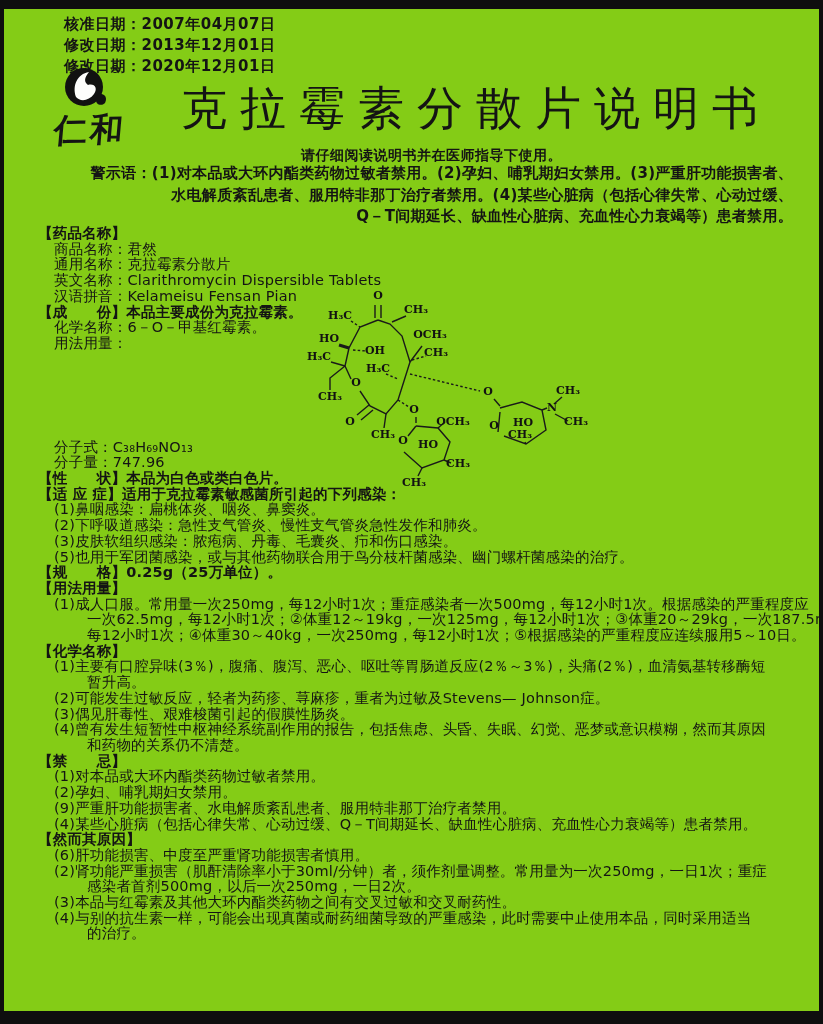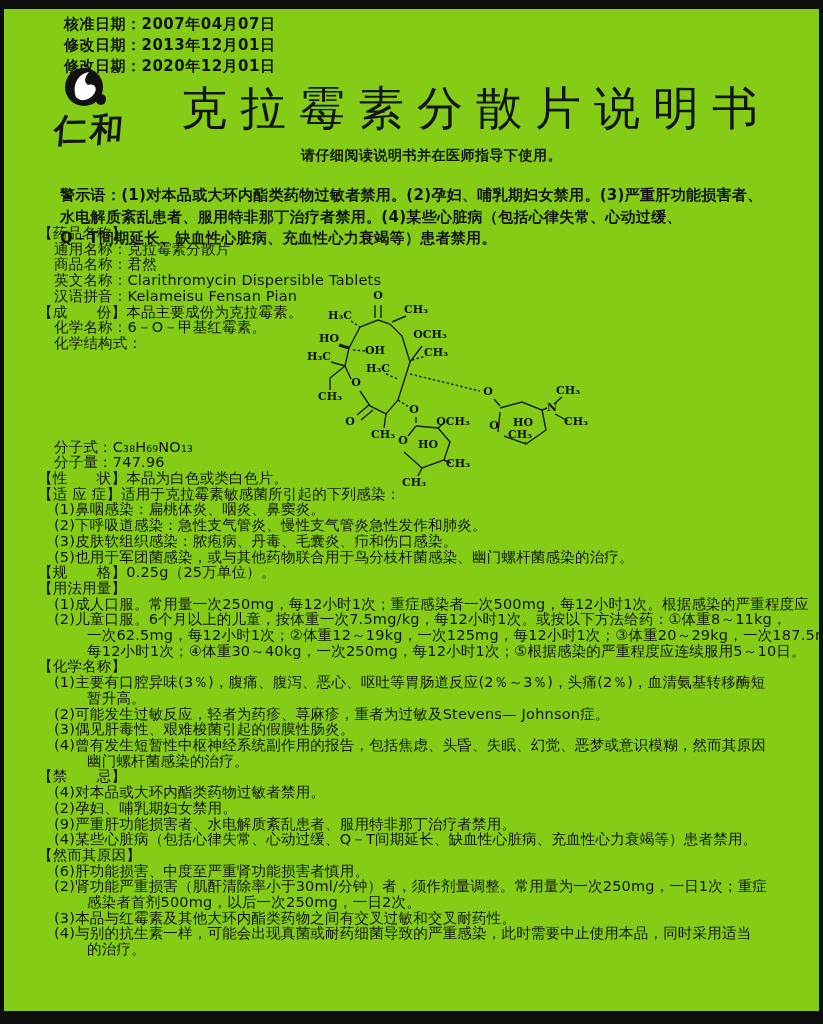--- a/index.html
+++ b/index.html
@@ -22,28 +22,28 @@
   }
   .title{
     position:absolute;left:158px;top:82px;width:636px;text-align:center;
     font-size:46px;line-height:52px;letter-spacing:13px;font-weight:500;white-space:nowrap;
   }
   .subtitle{
     position:absolute;left:80px;right:40px;top:147px;text-align:center;
     font-size:14px;font-weight:700;letter-spacing:.5px;
   }
   .warning{
-    position:absolute;left:60px;right:30px;top:185px;text-align:left;
+    position:absolute;left:60px;right:30px;top:163px;text-align:right;
     font-size:15px;font-weight:700;line-height:21.5px;letter-spacing:.3px;
   }
   .body-text{
     position:absolute;left:38px;right:24px;top:226px;
     font-size:14.5px;line-height:15.7px;letter-spacing:.2px;white-space:nowrap;
   }
-  .body-text .ln.i0{padding-left:0;}
+  .body-text .ln.i0{padding-left:0;font-weight:bold;}
   .body-text .ln.i1{padding-left:16px;}
   .body-text .ln.i2{padding-left:49px;}
   .structure{position:absolute;left:298px;top:286px;width:300px;height:210px;}
   .structure path,.structure line{stroke:#1a1a1a;stroke-width:1.4;fill:none;}
   .structure .hash{stroke-dasharray:2.5 2.2;}
   .structure .wedge{stroke-width:3;}
   .structure text{
     font-family:"DejaVu Serif","Liberation Serif",serif;
     font-size:11px;fill:#121212;font-weight:600;
   }
@@ -75,50 +75,49 @@
   <div class="subtitle">请仔细阅读说明书并在医师指导下使用。</div>
 
   <div class="warning">
     <div>警示语：(1)对本品或大环内酯类药物过敏者禁用。(2)孕妇、哺乳期妇女禁用。(3)严重肝功能损害者、</div>
     <div>水电解质紊乱患者、服用特非那丁治疗者禁用。(4)某些心脏病（包括心律失常、心动过缓、</div>
     <div>Q－T间期延长、缺血性心脏病、充血性心力衰竭等）患者禁用。</div>
   </div>
 
   <div class="body-text">
       <div class="ln i0">【药品名称】</div>
+      <div class="ln i1">商品名称：君然</div>
       <div class="ln i1">通用名称：克拉霉素分散片</div>
-      <div class="ln i1">商品名称：君然</div>
       <div class="ln i1">英文名称：Clarithromycin Dispersible Tablets</div>
       <div class="ln i1">汉语拼音：Kelameisu Fensan Pian</div>
       <div class="ln i0">【成　　份】本品主要成份为克拉霉素。</div>
       <div class="ln i1">化学名称：6－O－甲基红霉素。</div>
-      <div class="ln i1" style="margin-bottom: 88px;">化学结构式：</div>
+      <div class="ln i1" style="margin-bottom: 88px;">用法用量：</div>
       <div class="ln i1">分子式：C₃₈H₆₉NO₁₃</div>
       <div class="ln i1">分子量：747.96</div>
       <div class="ln i0">【性　　状】本品为白色或类白色片。</div>
       <div class="ln i0">【适 应 症】适用于克拉霉素敏感菌所引起的下列感染：</div>
       <div class="ln i1">(1)鼻咽感染：扁桃体炎、咽炎、鼻窦炎。</div>
       <div class="ln i1">(2)下呼吸道感染：急性支气管炎、慢性支气管炎急性发作和肺炎。</div>
       <div class="ln i1">(3)皮肤软组织感染：脓疱病、丹毒、毛囊炎、疖和伤口感染。</div>
       <div class="ln i1">(5)也用于军团菌感染，或与其他药物联合用于鸟分枝杆菌感染、幽门螺杆菌感染的治疗。</div>
       <div class="ln i0">【规　　格】0.25g（25万单位）。</div>
       <div class="ln i0">【用法用量】</div>
       <div class="ln i1">(1)成人口服。常用量一次250mg，每12小时1次；重症感染者一次500mg，每12小时1次。根据感染的严重程度应</div>
-      <div class="ln i1">(2)儿童口服。6个月以上的儿童，按体重一次7.5mg/kg，每12小时1次。或按以下方法给药：①体重8～11kg，</div>
       <div class="ln i2">一次62.5mg，每12小时1次；②体重12～19kg，一次125mg，每12小时1次；③体重20～29kg，一次187.5mg，</div>
       <div class="ln i2">每12小时1次；④体重30～40kg，一次250mg，每12小时1次；⑤根据感染的严重程度应连续服用5～10日。</div>
       <div class="ln i0">【化学名称】</div>
       <div class="ln i1">(1)主要有口腔异味(3％)，腹痛、腹泻、恶心、呕吐等胃肠道反应(2％～3％)，头痛(2％)，血清氨基转移酶短</div>
       <div class="ln i2">暂升高。</div>
       <div class="ln i1">(2)可能发生过敏反应，轻者为药疹、荨麻疹，重者为过敏及Stevens— Johnson症。</div>
       <div class="ln i1">(3)偶见肝毒性、艰难梭菌引起的假膜性肠炎。</div>
       <div class="ln i1">(4)曾有发生短暂性中枢神经系统副作用的报告，包括焦虑、头昏、失眠、幻觉、恶梦或意识模糊，然而其原因</div>
-      <div class="ln i2">幽门螺杆菌感染的治疗。</div>
+      <div class="ln i2">和药物的关系仍不清楚。</div>
       <div class="ln i0">【禁　　忌】</div>
-      <div class="ln i1">(4)对本品或大环内酯类药物过敏者禁用。</div>
+      <div class="ln i1">(1)对本品或大环内酯类药物过敏者禁用。</div>
       <div class="ln i1">(2)孕妇、哺乳期妇女禁用。</div>
       <div class="ln i1">(9)严重肝功能损害者、水电解质紊乱患者、服用特非那丁治疗者禁用。</div>
       <div class="ln i1">(4)某些心脏病（包括心律失常、心动过缓、Q－T间期延长、缺血性心脏病、充血性心力衰竭等）患者禁用。</div>
       <div class="ln i0">【然而其原因】</div>
       <div class="ln i1">(6)肝功能损害、中度至严重肾功能损害者慎用。</div>
       <div class="ln i1">(2)肾功能严重损害（肌酐清除率小于30ml/分钟）者，须作剂量调整。常用量为一次250mg，一日1次；重症</div>
       <div class="ln i2">感染者首剂500mg，以后一次250mg，一日2次。</div>
       <div class="ln i1">(3)本品与红霉素及其他大环内酯类药物之间有交叉过敏和交叉耐药性。</div>
       <div class="ln i1">(4)与别的抗生素一样，可能会出现真菌或耐药细菌导致的严重感染，此时需要中止使用本品，同时采用适当</div>
       <div class="ln i2">的治疗。</div>

